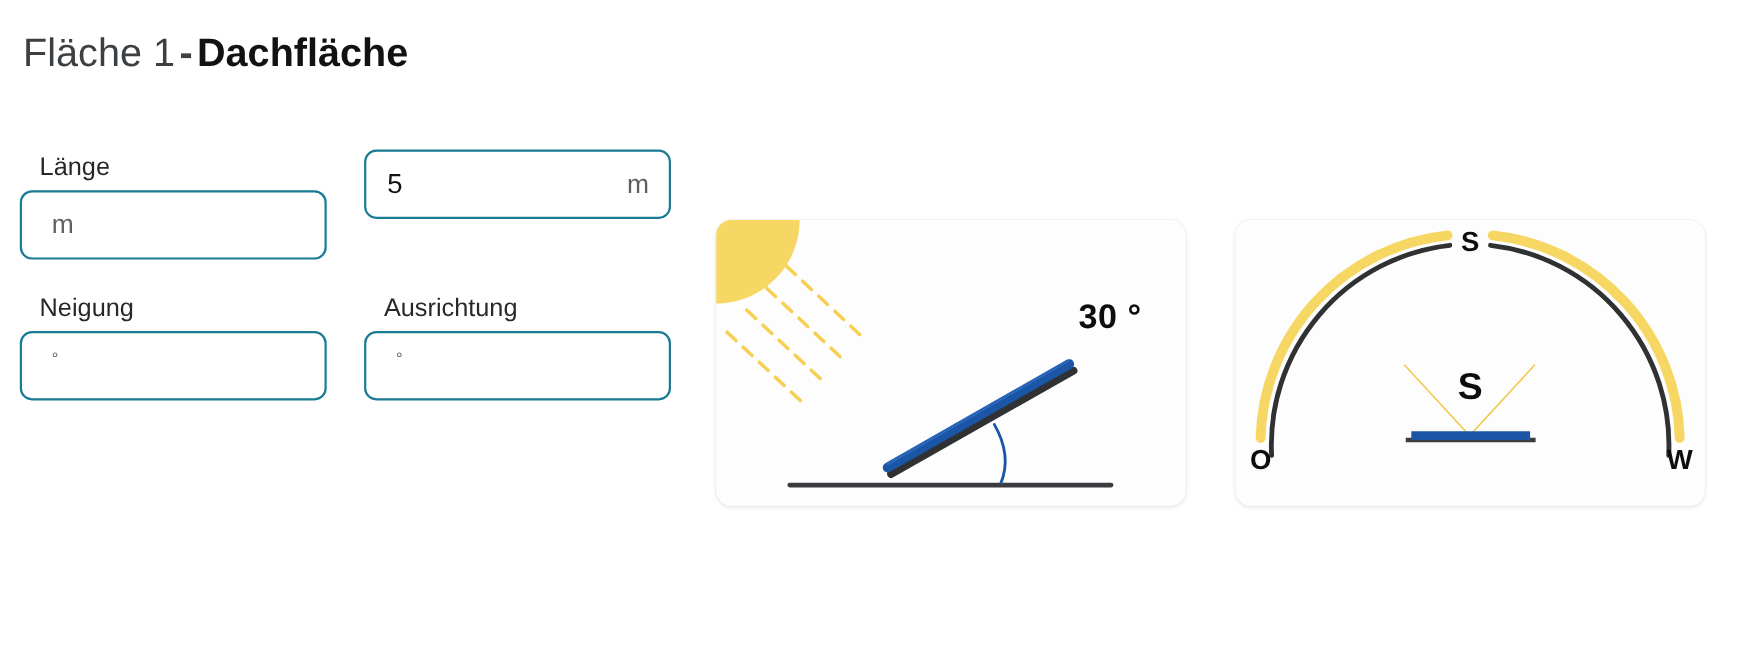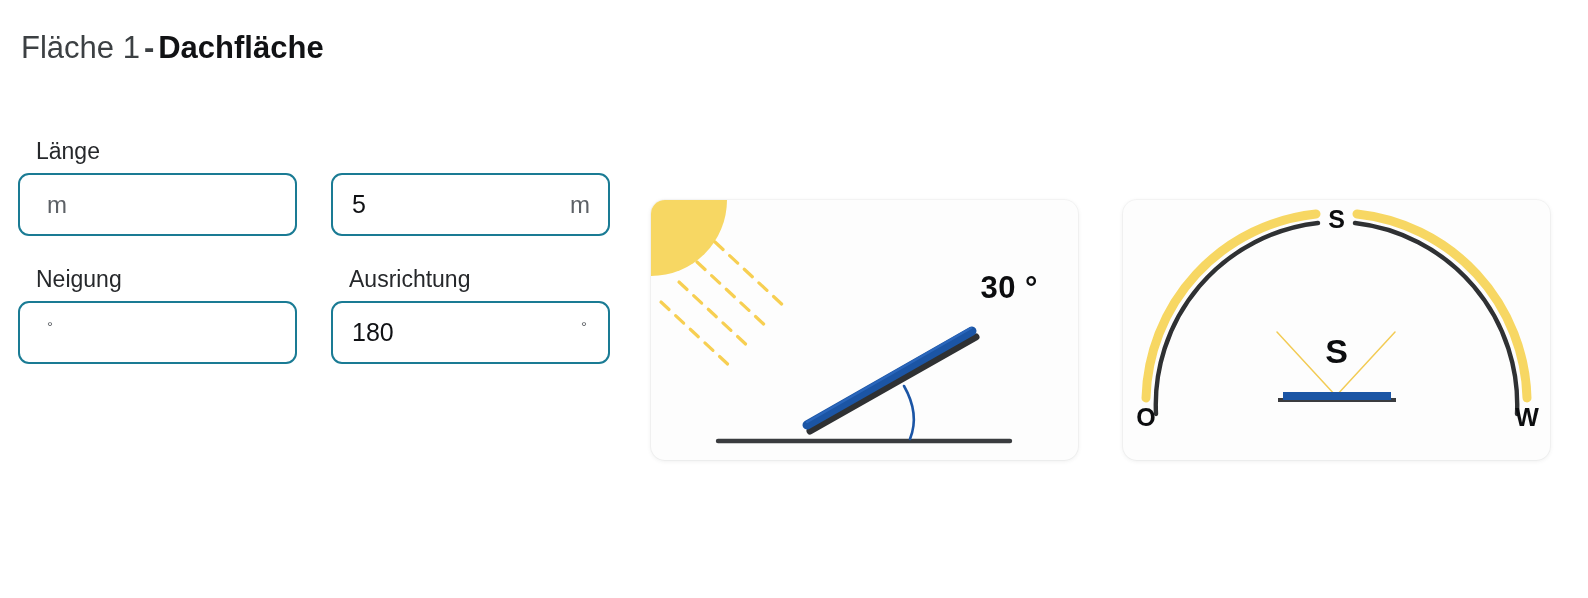--- a/index.html
+++ b/index.html
@@ -14,21 +14,21 @@
     color: #202124;
     overflow: hidden;
     position: relative;
   }
 
   
   #page-title {
     position: absolute;
     left: 21px;
     top: 26px;
-    font-size: 31px;
+    font-size: 36px;
     line-height: 44px;
     white-space: nowrap;
   }
   #page-title .t-plain {
     color: #3c4043;
     font-weight: 400;
   }
   #page-title .t-sep {
     color: #3c4043;
     font-weight: 700;
@@ -78,21 +78,21 @@
     flex: 0 0 auto;
     padding-left: 8px;
   }
   .input-unit.deg {
     font-size: 15px;
     position: relative;
     top: -6px;
     padding-right: 3px;
   }
   .field-name   { width: 592px; }
-  .field-row    { display: flex; gap: 34px; margin-top: 28px; align-items: flex-end; }
+  .field-row    { display: flex; gap: 34px; margin-top: 28px; }
   .field-col    { width: 279px; }
 
   
   .viz-card {
     position: absolute;
     background: #fdfdfd;
     border-radius: 14px;
     box-shadow: 0 1px 4px rgba(60,64,67,.10), 0 0 0 1px rgba(60,64,67,.035);
     overflow: hidden;
   }
@@ -140,21 +140,20 @@
   <div class="field-row">
     <div class="field-col">
       <div class="field-label">Neigung</div>
       <div class="input-box">
         <span class="input-unit deg">°</span>
       </div>
     </div>
     <div class="field-col">
       <div class="field-label">Ausrichtung</div>
       <div class="input-box">
-        <span class="input-value" placeholder="0">180</span>
         <span class="input-unit deg">°</span>
       </div>
     </div>
   </div>
 
 </div>
 
 <div class="viz-card" id="tilt-card">
   <svg class="viz-svg" viewBox="0 0 427 260">
 

